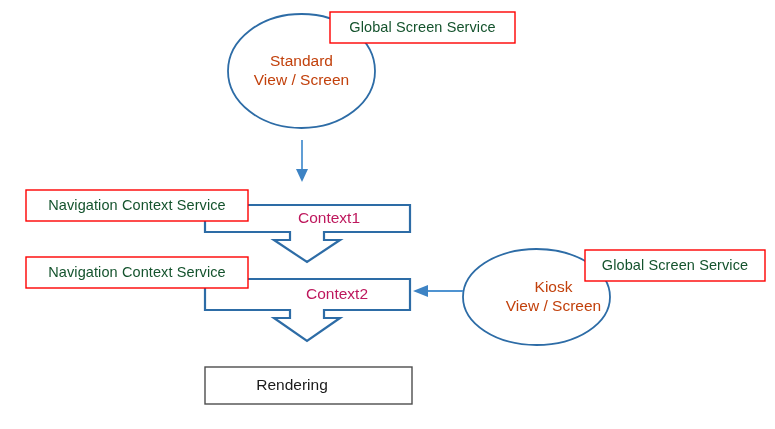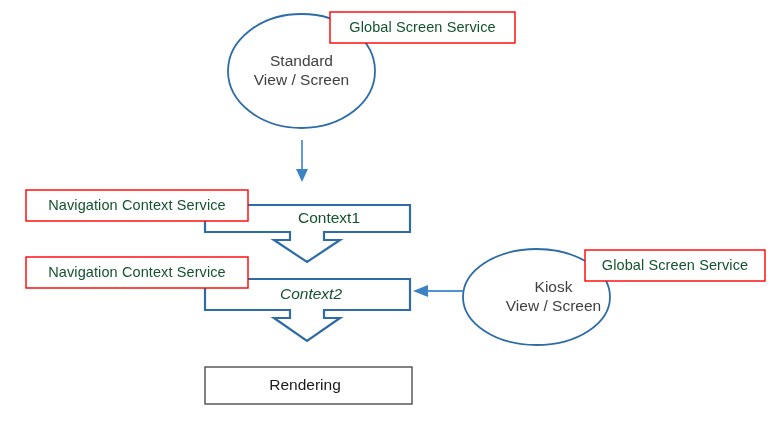--- a/index.html
+++ b/index.html
@@ -31,25 +31,25 @@
     display: flex;
     flex-direction: column;
     align-items: center;
     justify-content: center;
     text-align: center;
     pointer-events: none;
     white-space: pre;
     line-height: 1.22;
   }
   .ellipse-label {
-    color: #404040;
+    color: #c2410c;
     font-size: 15.5px;
   }
   .ctx-label {
-    color: #14532d;
+    color: #be185d;
     font-size: 15.5px;
   }
   .render-label {
     color: #1a1a1a;
     font-size: 15.5px;
   }
   .annot-label {
     color: #14532d;
     font-size: 14.5px;
     letter-spacing: 0.1px;
@@ -123,23 +123,23 @@
     <span>View / Screen</span>
   </div>
 
   <div class="node-label ellipse-label" style="left:480px; top:272px; width:147px; height:50px;">
     <span>Kiosk</span>
     <span>View / Screen</span>
   </div>
 
   <div class="node-label ctx-label" style="left:248px; top:205px; width:162px; height:27px;">Context1</div>
 
-  <div class="node-label ctx-label" style="left:230px; top:279px; width:162px; height:31px;font-style:italic;">Context2</div>
+  <div class="node-label ctx-label" style="left:256px; top:279px; width:162px; height:31px;">Context2</div>
 
-  <div class="node-label render-label" style="left:218px; top:367px; width:174px; height:37px;">Rendering</div>
+  <div class="node-label render-label" style="left:205px; top:367px; width:174px; height:37px;">Rendering</div>
 
   <div class="node-label annot-label" style="left:330px; top:12px; width:185px; height:31px;">Global Screen Service</div>
 
   <div class="node-label annot-label" style="left:26px; top:190px; width:222px; height:31px;">Navigation Context Service</div>
 
   <div class="node-label annot-label" style="left:26px; top:257px; width:222px; height:31px;">Navigation Context Service</div>
 
   <div class="node-label annot-label" style="left:585px; top:250px; width:180px; height:31px;">Global Screen Service</div>
 
 </div>

